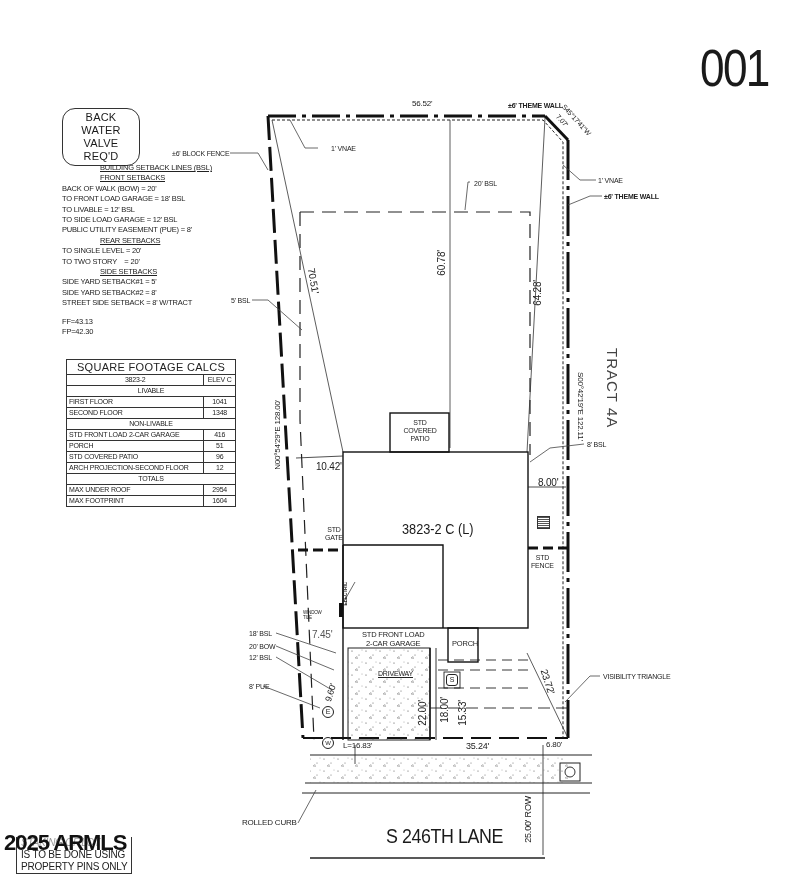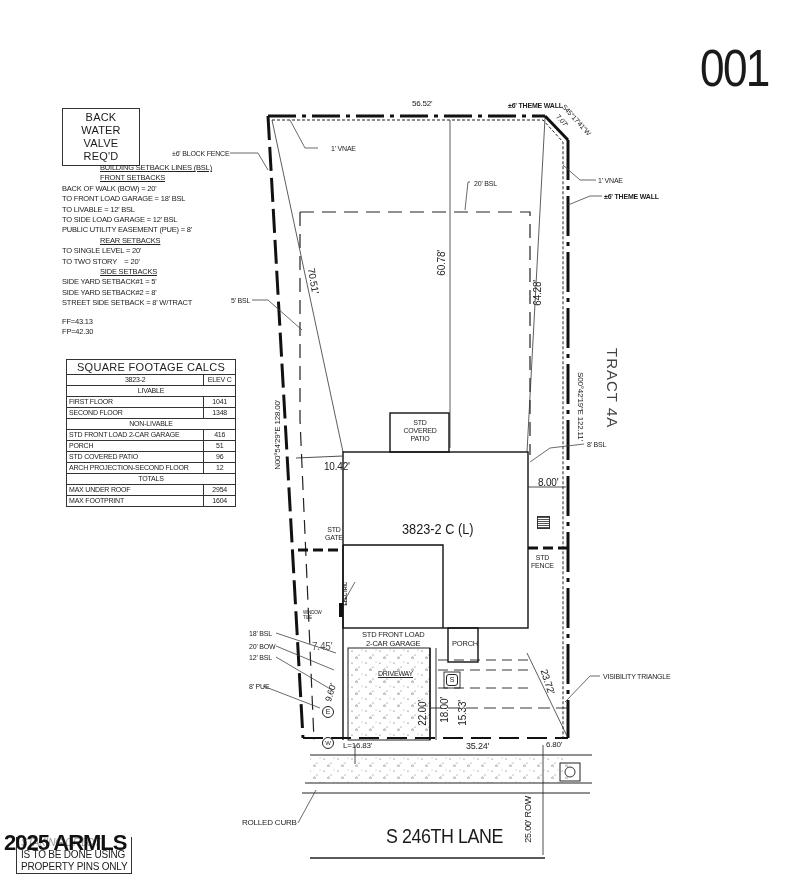--- a/index.html
+++ b/index.html
@@ -118,21 +118,21 @@
     <path d="M298 823 L316 790"></path>
     <path d="M342 605 L355 582"></path>
   </g>
   <g fill="#111">
     <rect x="339" y="603" width="4" height="14"></rect>
   </g>
 </svg>
 
 <div class="abs sheet-num" style="left:700px;top:38px;">001</div>
 
-<div class="abs note-box" style="left:62px;top:108px;width:64px;">
+<div class="abs note-box" style="left:62px;top:108px;width:64px;border-radius:13px;">
   <div>BACK WATER</div>
   <div>VALVE REQ'D</div>
 </div>
 
 <div class="abs notes cad" style="left:62px;top:163px;">
   <div class="u">BUILDING SETBACK LINES (BSL)</div>
   <div class="u">FRONT SETBACKS</div>
   <div>BACK OF WALK (BOW) = 20'</div>
   <div>TO FRONT LOAD GARAGE = 18' BSL</div>
   <div>TO LIVABLE = 12' BSL</div>
@@ -219,23 +219,23 @@
 <div class="abs cad" style="left:242px;top:819px;font-size:8px;">ROLLED CURB</div>
 
 <div class="abs cad" style="left:396px;top:100px;font-size:8px;margin-left:16px;">56.52'</div>
 <div class="abs cad rot" style="left:566px;top:103px;transform:rotate(48deg);">S45°17'41"W</div>
 <div class="abs cad rot" style="left:560px;top:113px;transform:rotate(48deg);">7.07'</div>
 <div class="abs cad vert" style="left:437px;top:250px;font-size:10px;transform:rotate(180deg);">60.78'</div>
 <div class="abs cad vert" style="left:308px;top:268px;font-size:10px;transform:rotate(-10deg);">70.51'</div>
 <div class="abs cad vert" style="left:533px;top:280px;font-size:10px;transform:rotate(180deg);">64.28'</div>
 <div class="abs cad vert" style="left:576px;top:372px;font-size:8px;">S00°42'19"E 122.11'</div>
 <div class="abs cad vert" style="left:274px;top:400px;font-size:8px;transform:rotate(180deg);">N00°54'29"E 128.00'</div>
-<div class="abs cad" style="left:316px;top:462px;font-size:10px;margin-left:8px;">10.42'</div>
+<div class="abs cad" style="left:316px;top:462px;font-size:10px;">10.42'</div>
 <div class="abs cad" style="left:538px;top:478px;font-size:10px;">8.00'</div>
-<div class="abs cad" style="left:312px;top:630px;font-size:10px;color:#555;margin-top:12px;">7.45'</div>
+<div class="abs cad" style="left:312px;top:630px;font-size:10px;color:#555;">7.45'</div>
 <div class="abs cad rot" style="left:324px;top:700px;font-size:9px;transform:rotate(-72deg);">9.60'</div>
 <div class="abs cad vert" style="left:418px;top:700px;font-size:10px;transform:rotate(180deg);">22.00'</div>
 <div class="abs cad vert" style="left:440px;top:697px;font-size:10px;transform:rotate(180deg);">18.00'</div>
 <div class="abs cad vert" style="left:458px;top:700px;font-size:10px;transform:rotate(180deg);">15.33'</div>
 <div class="abs cad" style="left:466px;top:742px;font-size:9px;">35.24'</div>
 <div class="abs cad" style="left:546px;top:741px;font-size:8px;">6.80'</div>
 <div class="abs cad rot" style="left:548px;top:668px;font-size:10px;transform:rotate(72deg);">23.72'</div>
 <div class="abs cad" style="left:343px;top:742px;font-size:8px;">L=16.83'</div>
 <div class="abs cad vert" style="left:524px;top:796px;font-size:9px;transform:rotate(180deg);">25.00' ROW</div>
 

